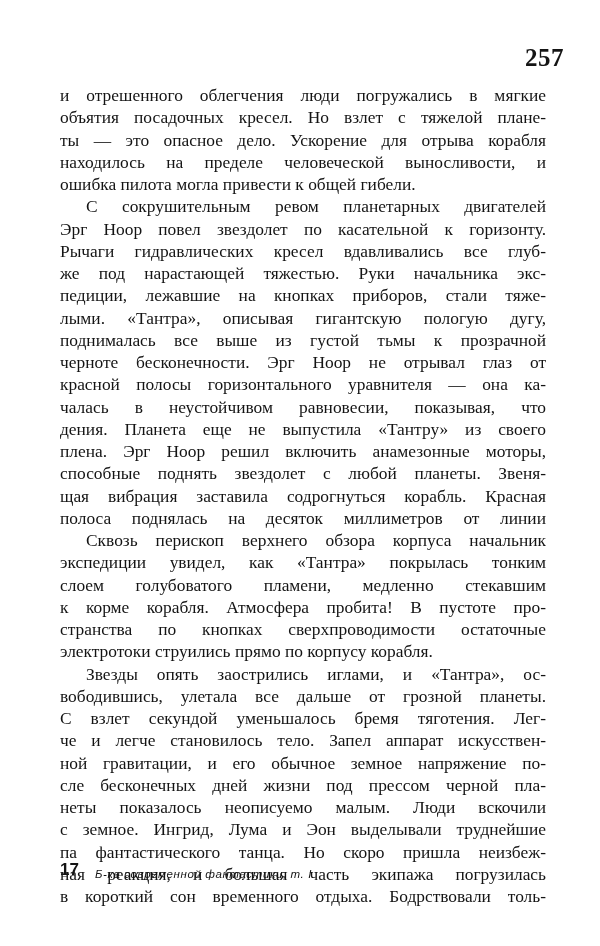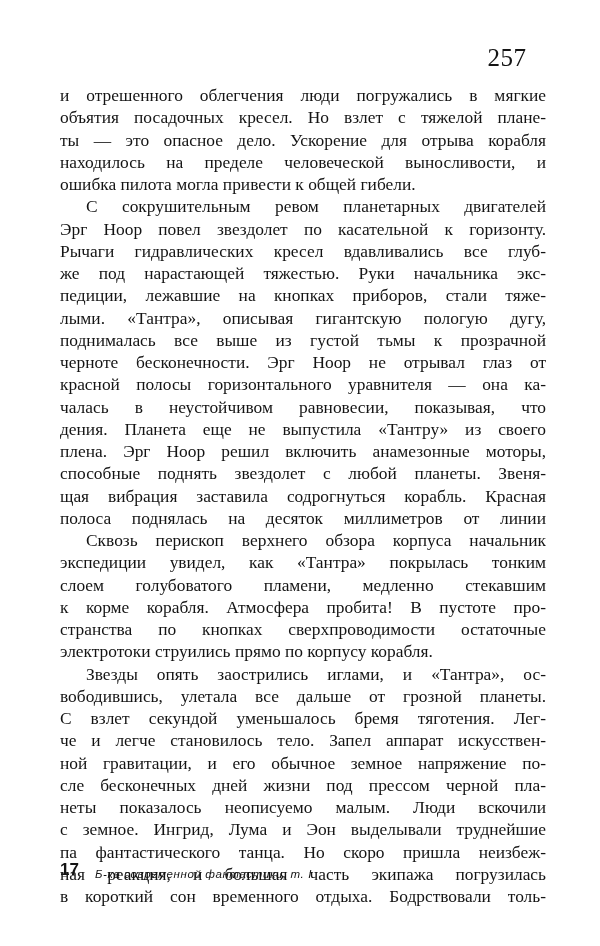--- a/index.html
+++ b/index.html
@@ -1,22 +1,22 @@
 <!DOCTYPE html>
 <html><head>
 <meta charset="utf-8">
 <style>
   html, body { margin:0; padding:0; }
   body {
     width:600px; height:946px; background:#ffffff; position:relative; overflow:hidden;
     color:#141414;
   }
   .page-number {
-    position:absolute; top:44px; left:484px; width:46px; text-align:center;
-    font-family:"Liberation Serif", serif; font-weight:normal; font-size:25px; letter-spacing:0.5px;
+    position:absolute; top:44px; left:518px; width:46px; text-align:right;
+    font-family:"Liberation Serif", serif; font-weight:bold; font-size:25px; letter-spacing:0.5px;
   }
   .text-block {
     position:absolute; top:84px; left:60px; width:486px;
     font-family:"Liberation Serif", serif; font-size:17.4px; line-height:22.25px;
   }
   .line {
     display:block; white-space:nowrap; text-align:justify; text-align-last:justify;
     height:22.25px; overflow:visible;
   }
   .line.last { text-align-last:left; }

